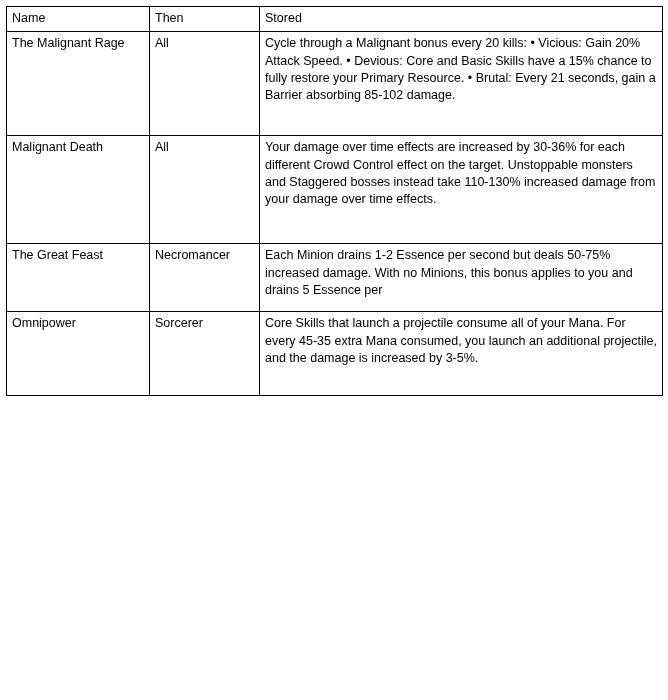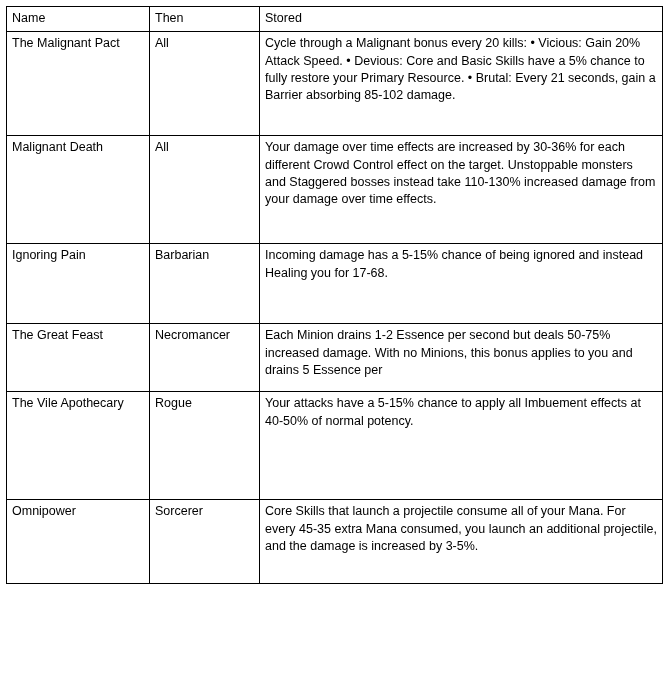--- a/index.html
+++ b/index.html
@@ -66,43 +66,33 @@
     </colgroup>
     <thead>
       <tr>
         <th>Name</th>
         <th>Then</th>
         <th>Stored</th>
       </tr>
     </thead>
     <tbody>
       <tr class="r-malignant">
-        <td>The Malignant Pact</td>
+        <td>The Malignant Rage</td>
         <td>All</td>
-        <td>Cycle through a Malignant bonus every 20 kills: • Vicious: Gain 20% Attack Speed. • Devious: Core and Basic Skills have a 5% chance to fully restore your Primary Resource. • Brutal: Every 21 seconds, gain a Barrier absorbing 85-102 damage.</td>
+        <td>Cycle through a Malignant bonus every 20 kills: • Vicious: Gain 20% Attack Speed. • Devious: Core and Basic Skills have a 15% chance to fully restore your Primary Resource. • Brutal: Every 21 seconds, gain a Barrier absorbing 85-102 damage.</td>
       </tr>
       <tr class="r-creeping">
         <td>Malignant Death</td>
         <td>All</td>
         <td>Your damage over time effects are increased by 30-36% for each different Crowd Control effect on the target. Unstoppable monsters and Staggered bosses instead take 110-130% increased damage from your damage over time effects.</td>
       </tr>
-      <tr class="r-ignoring">
-        <td>Ignoring Pain</td>
-        <td>Barbarian</td>
-        <td>Incoming damage has a 5-15% chance of being ignored and instead Healing you for 17-68.</td>
-      </tr>
       <tr class="r-feast">
         <td>The Great Feast</td>
         <td>Necromancer</td>
         <td>Each Minion drains 1-2 Essence per second but deals 50-75% increased damage. With no Minions, this bonus applies to you and drains 5 Essence per</td>
-      </tr>
-      <tr class="r-vile">
-        <td>The Vile Apothecary</td>
-        <td>Rogue</td>
-        <td>Your attacks have a 5-15% chance to apply all Imbuement effects at 40-50% of normal potency.</td>
       </tr>
       <tr class="r-omnipower">
         <td>Omnipower</td>
         <td>Sorcerer</td>
         <td>Core Skills that launch a projectile consume all of your Mana. For every 45-35 extra Mana consumed, you launch an additional projectile, and the damage is increased by 3-5%.</td>
       </tr>
     </tbody>
   </table>
 </div>
 

